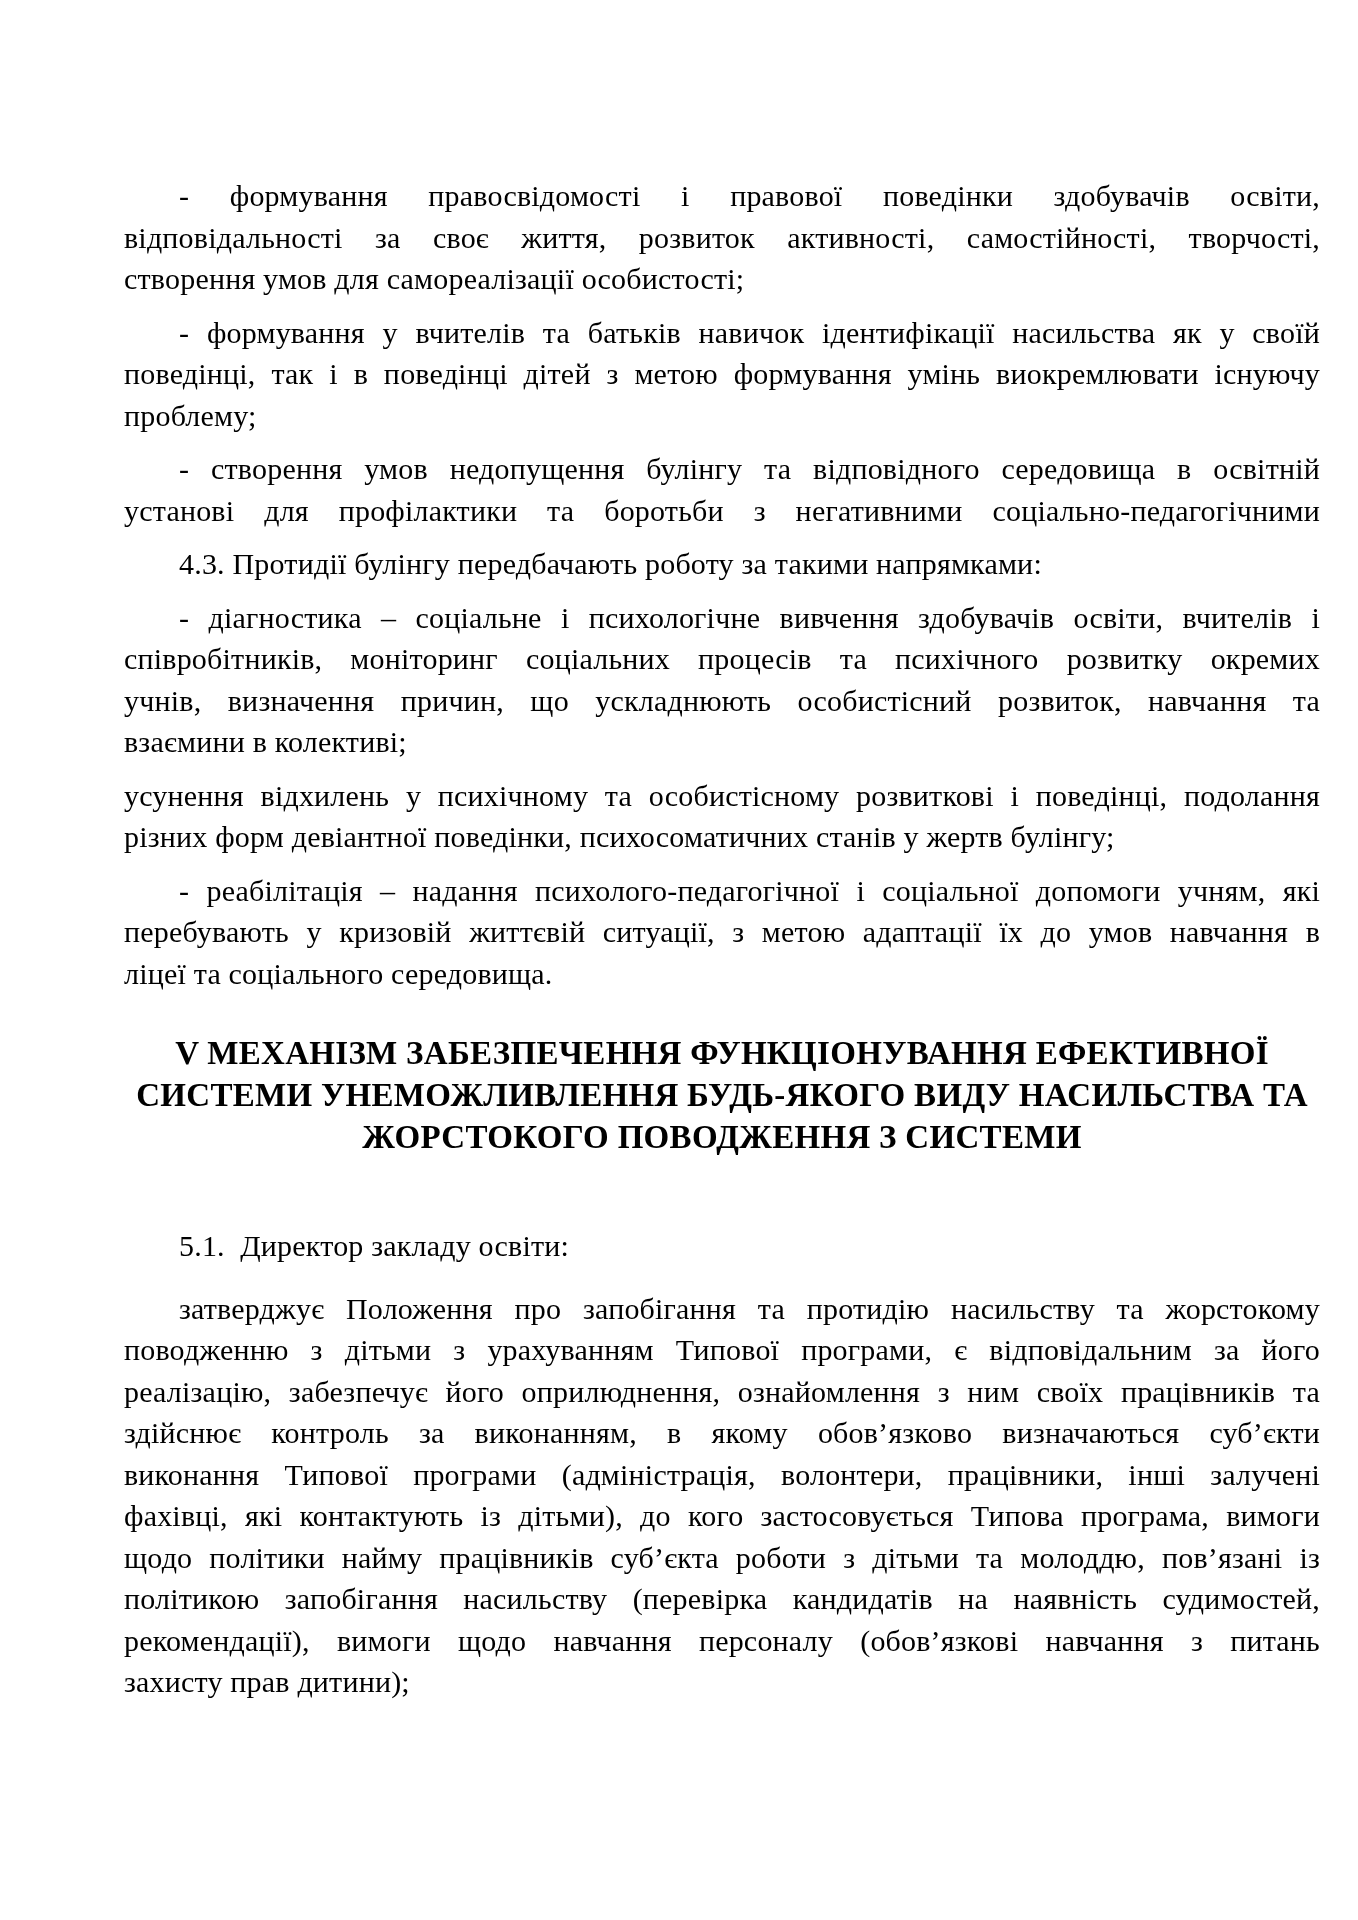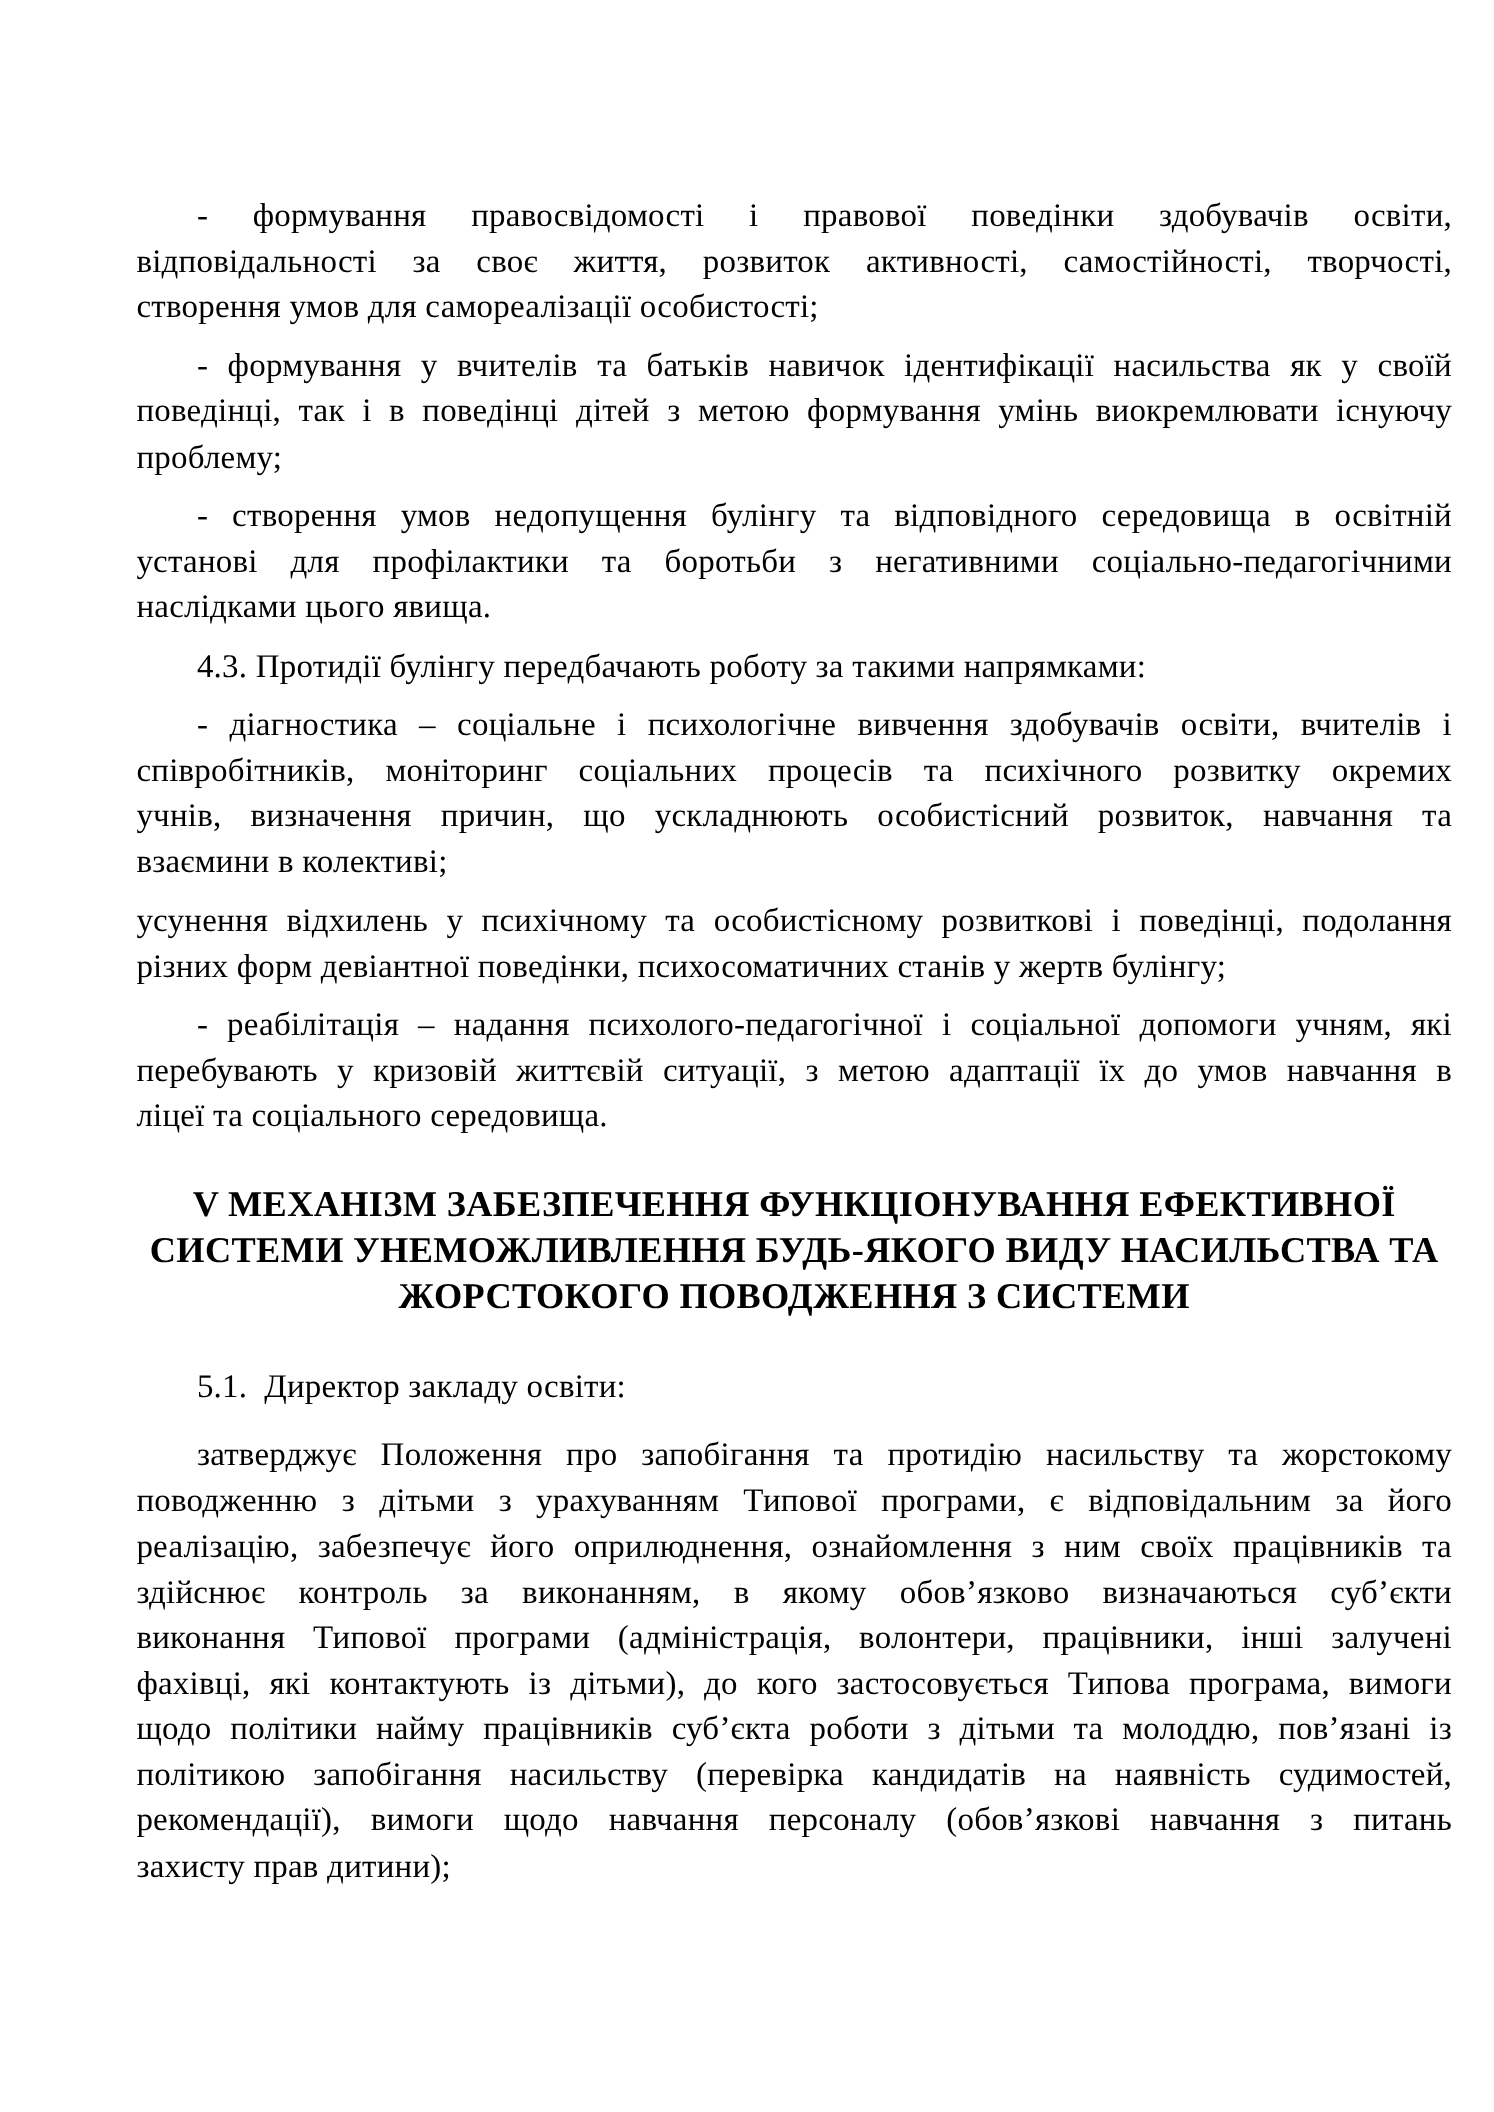--- a/index.html
+++ b/index.html
@@ -14,21 +14,21 @@
   }
   .page {
     position: absolute;
     top: 163px;
     left: 124px;
     width: 1196px;
   }
   .block { margin: 0; }
   .block.body { margin: 12px 0 2px 0; }
   .block.heading { margin: 38px 0 0 0; }
-  .block.clause { margin: 40px 0 0 0; }
+  .block.clause { margin: 67px 0 0 0; }
   .block.body-final { margin: 21px 0 0 0; }
 
   .line {
     font-size: 30px;
     line-height: 41.5px;
     text-align: justify;
     text-align-last: justify;
     letter-spacing: 0.2px;
   }
   .line.indent { text-indent: 55px; }
@@ -53,21 +53,20 @@
       <div class="line last">створення умов для самореалізації особистості;</div>
     </div>
     <div class="block body">
       <div class="line indent">- формування у вчителів та батьків навичок ідентифікації насильства як у своїй</div>
       <div class="line">поведінці, так і в поведінці дітей з метою формування умінь виокремлювати існуючу</div>
       <div class="line last">проблему;</div>
     </div>
     <div class="block body">
       <div class="line indent">- створення умов недопущення булінгу та відповідного середовища в освітній</div>
       <div class="line">установі для профілактики та боротьби з негативними соціально-педагогічними</div>
-      <div class="line last">наслідками цього явища.</div>
     </div>
     <div class="block body">
       <div class="line indent last">4.3. Протидії булінгу передбачають роботу за такими напрямками:</div>
     </div>
     <div class="block body">
       <div class="line indent">- діагностика – соціальне і психологічне вивчення здобувачів освіти, вчителів і</div>
       <div class="line">співробітників, моніторинг соціальних процесів та психічного розвитку окремих</div>
       <div class="line">учнів, визначення причин, що ускладнюють особистісний розвиток, навчання та</div>
       <div class="line last">взаємини в колективі;</div>
     </div>

